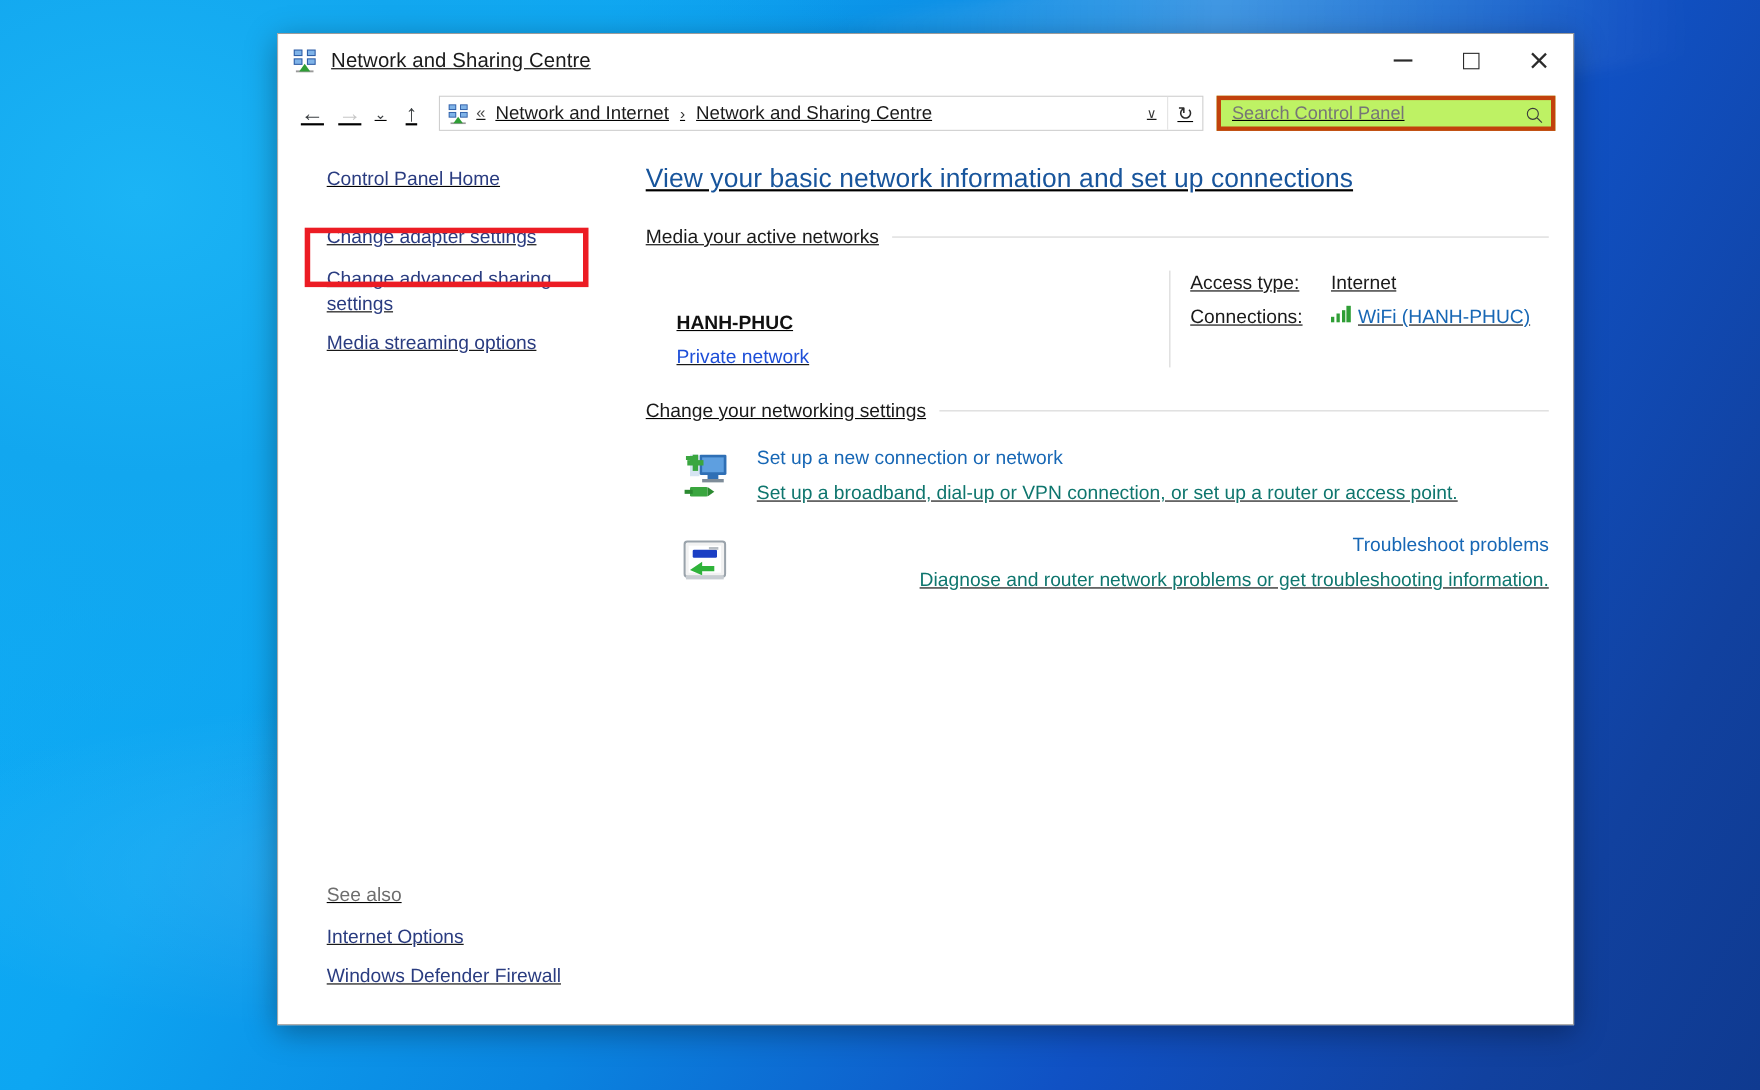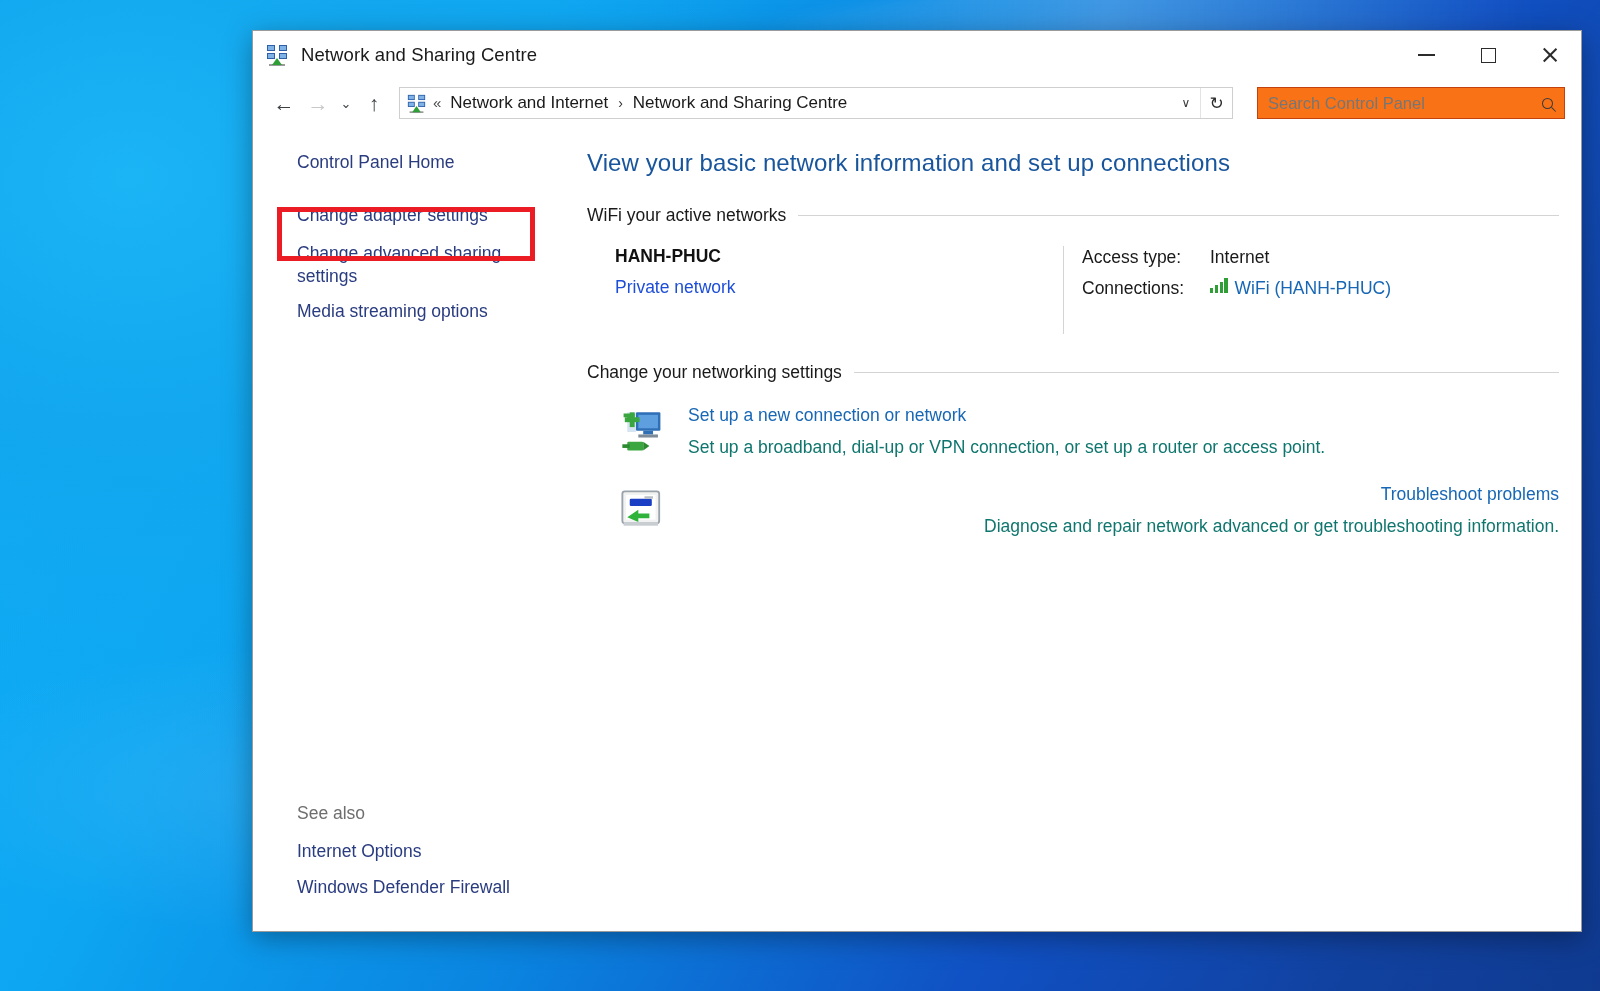--- a/index.html
+++ b/index.html
@@ -29,25 +29,25 @@
     position: absolute;
     top: 640px; left: -120px;
     width: 900px; height: 300px;
     background: radial-gradient(ellipse at center, rgba(255,255,255,.10) 0%, rgba(255,255,255,0) 70%);
   }
 
   
   #window {
     position: absolute;
     left: 252px; top: 30px;
-    width: 1330px; height: 902px;
+    width: 1179px; height: 902px;
     background: #ffffff;
     border: 1px solid #9b9b9b;
     box-shadow: 0 6px 26px rgba(0,0,0,.34);
-    display: flex; flex-direction: column;
+    display: flex; flex-direction: column; text-decoration: underline;
   }
 
   
   .titlebar {
     height: 48px;
     display: flex; align-items: center;
     flex: 0 0 48px;
     background: #ffffff;
     position: relative;
   }
@@ -120,23 +120,23 @@
   .addr-refresh {
     width: 32px; height: 30px; flex: 0 0 32px;
     display: flex; align-items: center; justify-content: center;
     border-left: 1px solid #e3e3e3;
     color: #2b2b2b; font-size: 17px;
   }
 
   .searchbox {
     flex: 0 0 308px;
     height: 32px;
-    margin-left: 24px;
-    border: 1px solid #c2410c;
-    background: #f97316;
+    margin-left: 12px;
+    border: 4px solid #c2410c;
+    background: #bef264;
     display: flex; align-items: center;
   }
   .searchbox input {
     flex: 1 1 auto;
     border: none; outline: none;
     font-family: "Liberation Sans", sans-serif;
     font-size: 16.5px;
     color: #1a1a1a;
     padding: 0 8px 0 10px;
     background: transparent;
@@ -220,21 +220,21 @@
     flex: 1 1 auto; height: 1px;
     background: #d4d4d4;
     margin-left: 12px;
   }
 
   .net-row {
     display: flex;
     margin-top: 20px;
     padding-left: 28px;
   }
-  .net-left { flex: 0 0 448px; }
+  .net-left { flex: 0 0 448px; margin-top: 37px; }
   .net-name { font-size: 17.5px; font-weight: bold; color: #111; }
   .net-type { font-size: 17.5px; color: #1d4ed8; margin-top: 10px; }
   .net-divider { flex: 0 0 1px; background: #d4d4d4; margin-right: 18px; height: 88px; }
   .net-right { flex: 1 1 auto; padding-top: 1px; }
   .nr-line { display: flex; align-items: flex-start; font-size: 17.5px; color: #1a1a1a; }
   .nr-line + .nr-line { margin-top: 10px; }
   .nr-key { flex: 0 0 128px; }
   .nr-val { color: #1a1a1a; }
   .nr-val.link { color: #1767b5; cursor: default; }
   .wifi-bars {
@@ -354,21 +354,21 @@
         <div class="see-also-head">See also</div>
         <div class="side-link">Internet Options</div>
         <div class="side-link">Windows Defender Firewall</div>
       </div>
     </div>
 
     <div class="main">
       <h1 class="pagetitle">View your basic network information and set up connections</h1>
 
       <div class="section-head">
-        <span class="lbl">WiFi your active networks</span>
+        <span class="lbl">Media your active networks</span>
         <span class="rule"></span>
       </div>
 
       <div class="net-row">
         <div class="net-left">
           <div class="net-name">HANH-PHUC</div>
           <div class="net-type">Private network</div>
         </div>
         <div class="net-divider"></div>
         <div class="net-right">
@@ -422,19 +422,19 @@
             <rect x="6" y="6" width="30" height="26" rx="2" fill="#f2f2f2" stroke="#9aa3ab" stroke-width="1.5"></rect>
             <rect x="9" y="9" width="24" height="20" fill="#ffffff"></rect>
             <rect x="12" y="12" width="18" height="6" rx="1" fill="#1b3fc4"></rect>
             <rect x="24" y="10" width="7" height="2" fill="#b8bec4"></rect>
             <polygon points="10,27 19,21 19,24 28,24 28,28 19,28 19,31" fill="#2fb33a"></polygon>
             <rect x="7" y="31" width="28" height="3" fill="#c8cdd2"></rect>
           </svg>
         </span>
         <span class="ttext">
           <span class="tlink">Troubleshoot problems</span>
-          <div class="tdesc">Diagnose and repair network advanced or get troubleshooting information.</div>
+          <div class="tdesc">Diagnose and router network problems or get troubleshooting information.</div>
         </span>
       </div>
 
     </div>
   </div>
 </div>
 
 </body></html>

